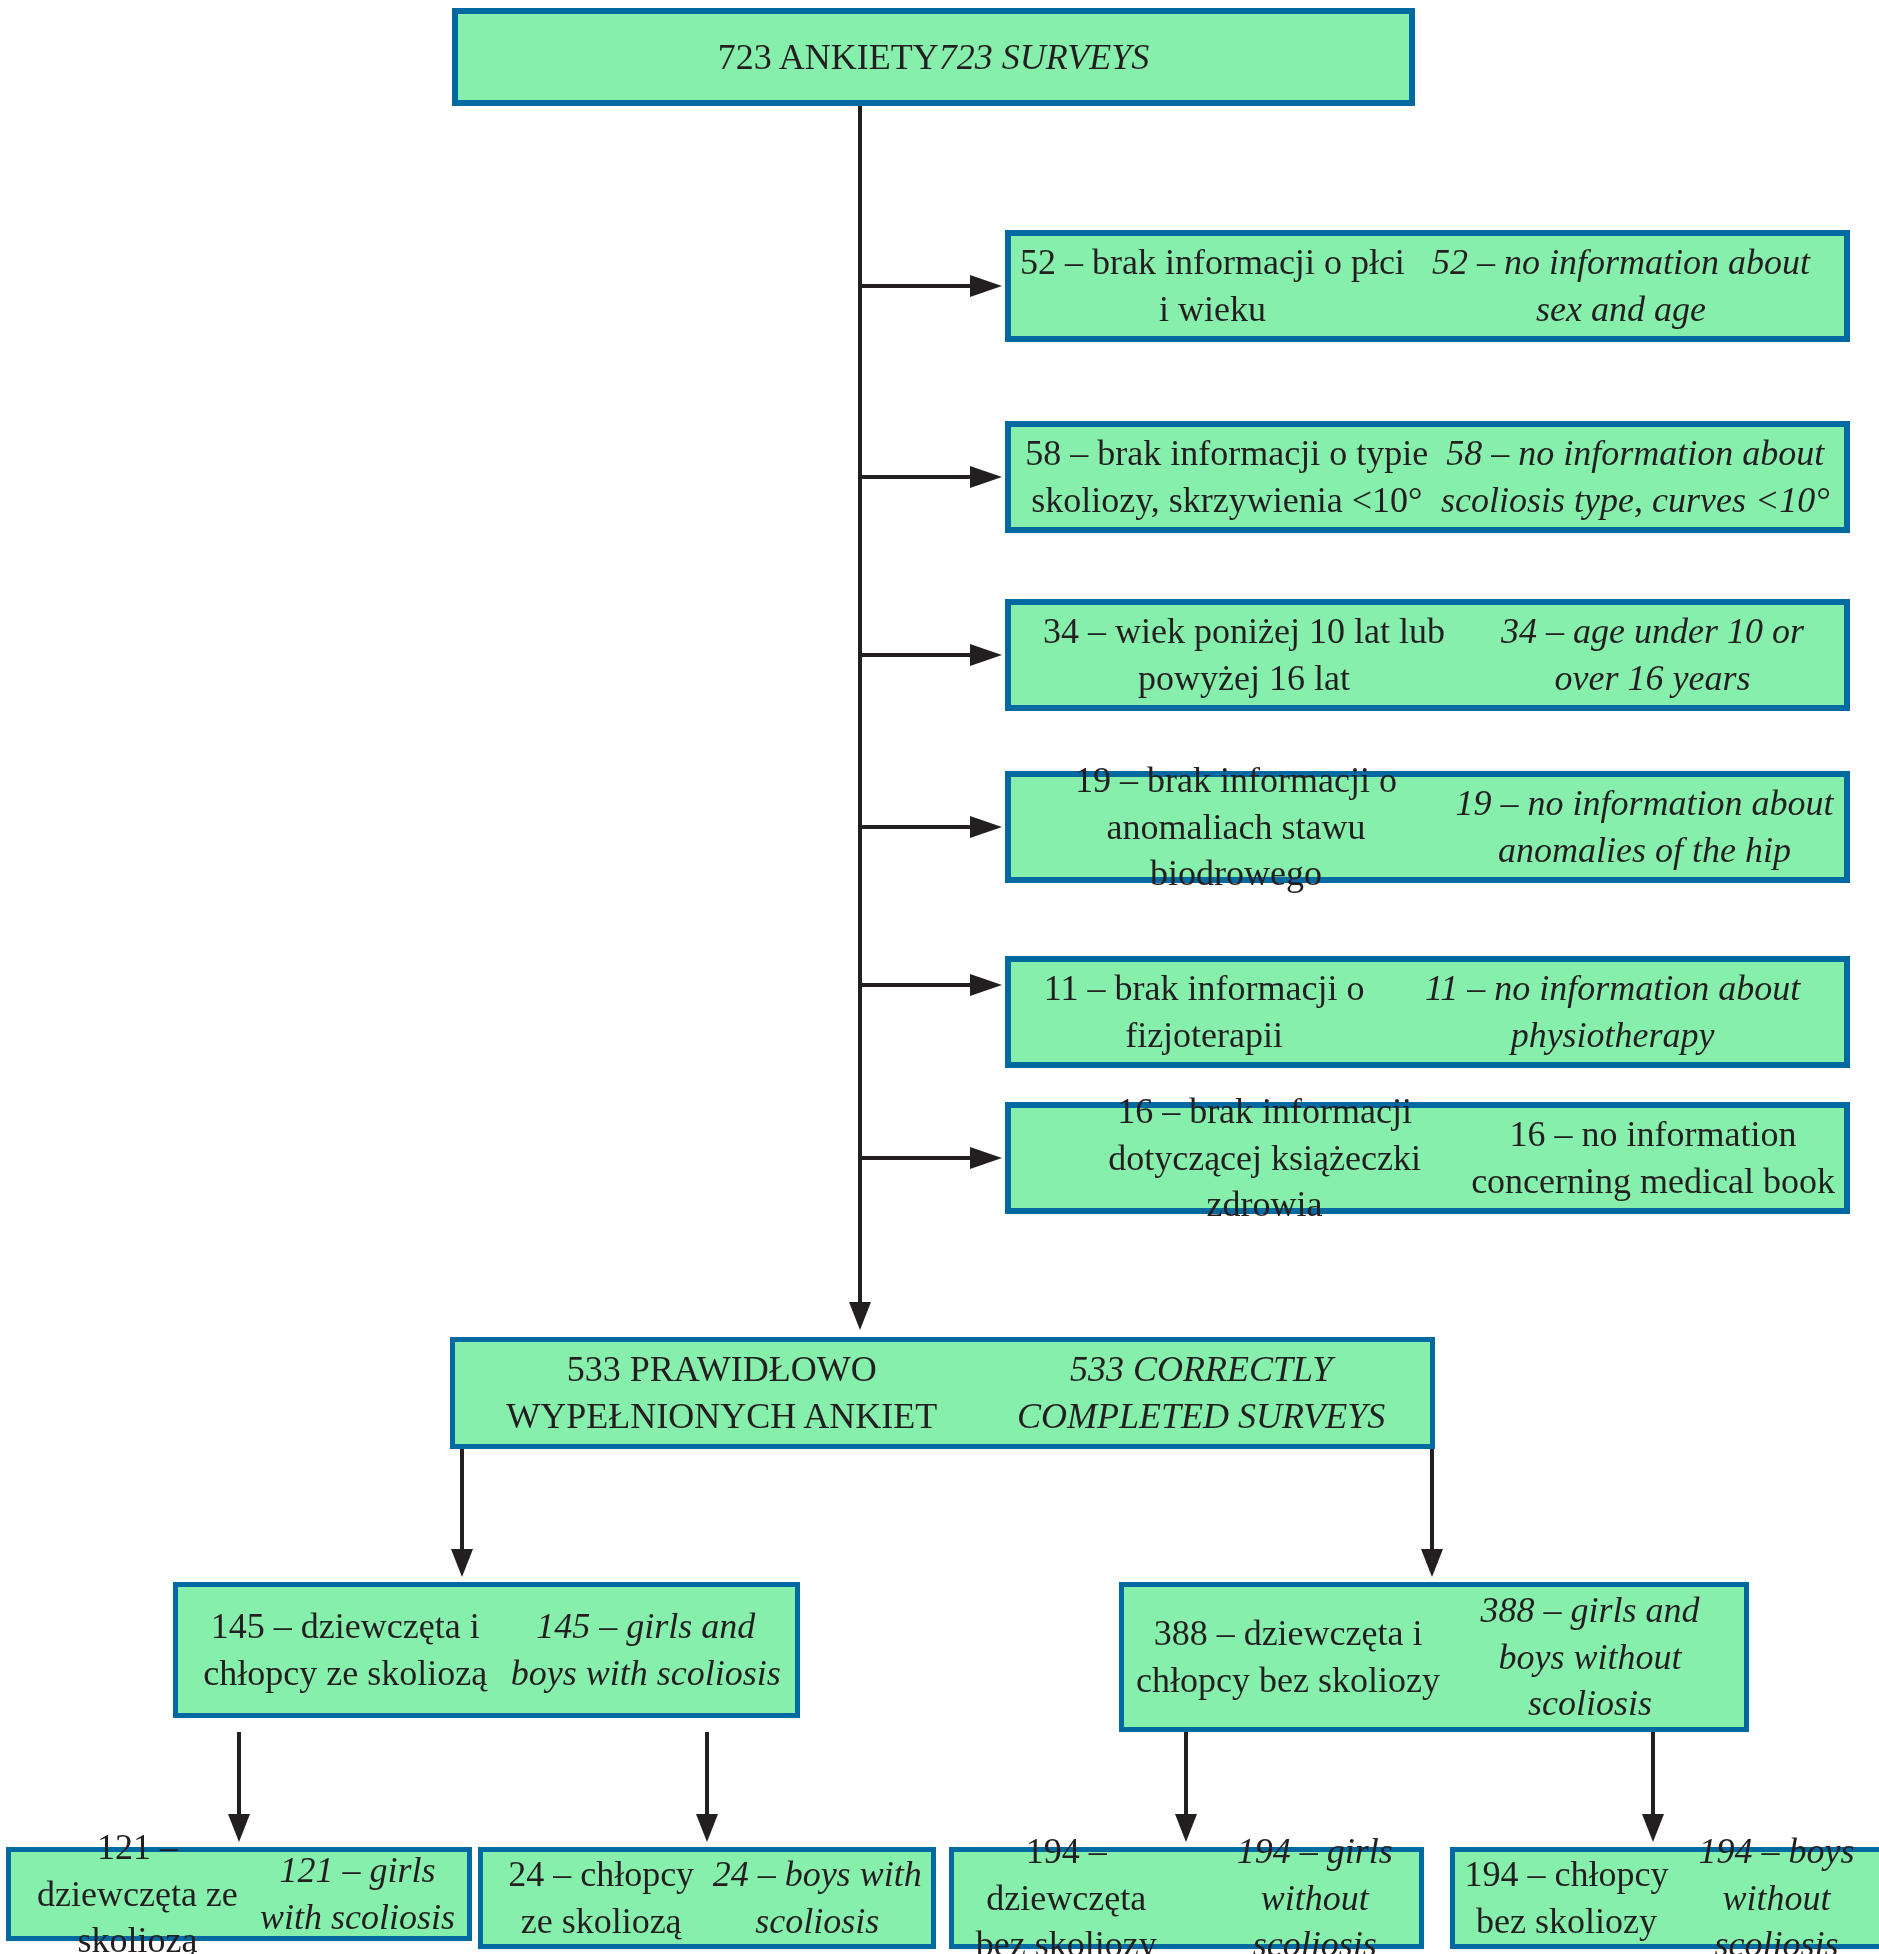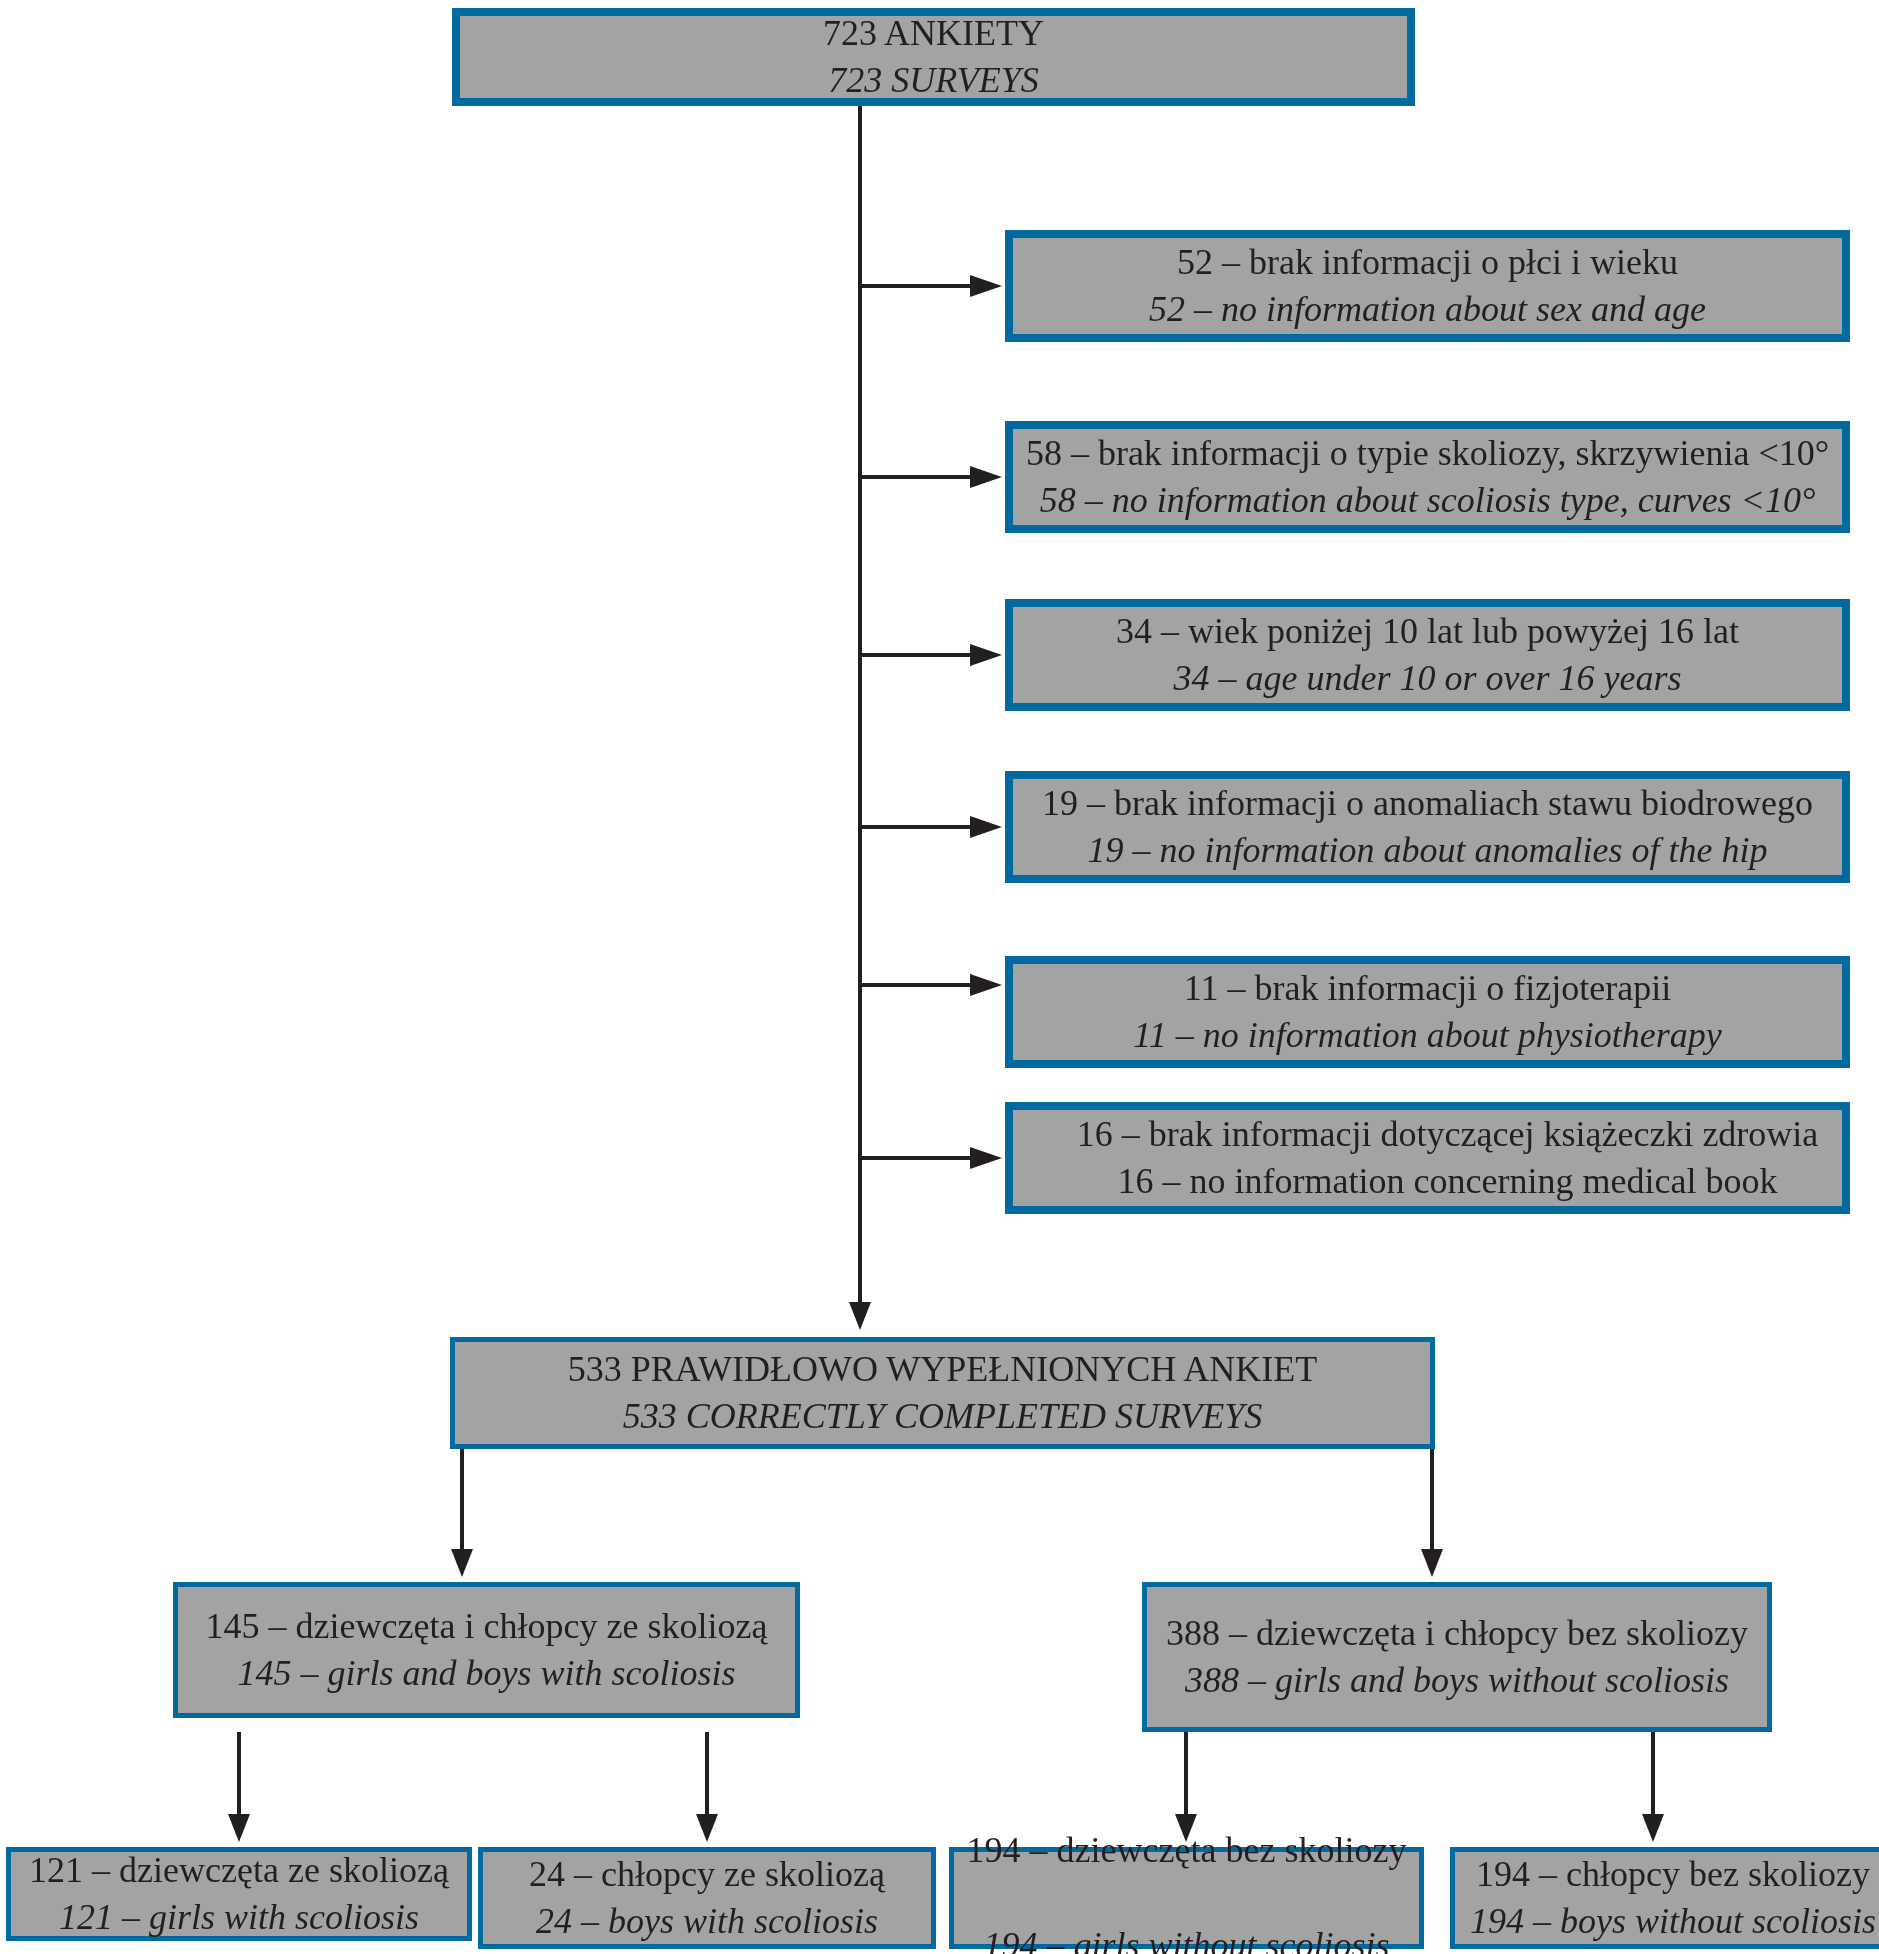--- a/index.html
+++ b/index.html
@@ -8,24 +8,24 @@
     width: 1879px;
     height: 1954px;
     background: #ffffff;
     font-family: "Liberation Serif", "DejaVu Serif", serif;
     color: #231f20;
     overflow: hidden;
   }
   .box {
     position: absolute;
     box-sizing: border-box;
-    border: 8px solid #0369a1;
-    background: #a3a3a3;
+    border: 6px solid #0369a1;
+    background: #86efac;
     display: flex;
-    flex-direction: column;
+    flex-direction: row;
     align-items: center;
     justify-content: center;
     text-align: center;
     font-size: 36px;
     line-height: 1.3;
     padding: 2px 8px;
   }
   .box .en { font-style: italic; }
   .box .en.upright { font-style: normal; }
   .thick { border-width: 5px; }
@@ -33,21 +33,21 @@
   
   .b-top  { left: 452px;  top: 8px;    width: 963px; height: 98px;  }
   .b-e0   { left: 1005px; top: 230px;  width: 845px; height: 112px; }
   .b-e1   { left: 1005px; top: 421px;  width: 845px; height: 112px; }
   .b-e2   { left: 1005px; top: 599px;  width: 845px; height: 112px; }
   .b-e3   { left: 1005px; top: 771px;  width: 845px; height: 112px; }
   .b-e4   { left: 1005px; top: 929px;  width: 845px; height: 112px; margin-top: 27px; }
   .b-e5   { left: 1005px; top: 1102px; width: 845px; height: 112px; padding-left: 48px; }
   .b-533  { left: 450px;  top: 1337px; width: 985px; height: 112px; }
   .b-145  { left: 173px;  top: 1582px; width: 627px; height: 136px; }
-  .b-388  { left: 1142px; top: 1582px; width: 630px; height: 150px; }
+  .b-388  { left: 1119px; top: 1582px; width: 630px; height: 150px; }
   .b-l0   { left: 6px;    top: 1847px; width: 466px; height: 94px; }
   .b-l1   { left: 478px;  top: 1847px; width: 458px; height: 102px; }
   .b-l2   { left: 949px;  top: 1847px; width: 475px; height: 102px; gap: 48px; }
   .b-l3   { left: 1430px; top: 1847px; width: 446px; height: 102px; margin-left: 20px; }
 
   
   .line { position: absolute; background: #231f20; }
   .ah-right {
     position: absolute; width: 0; height: 0;
     border-top: 11px solid transparent;

